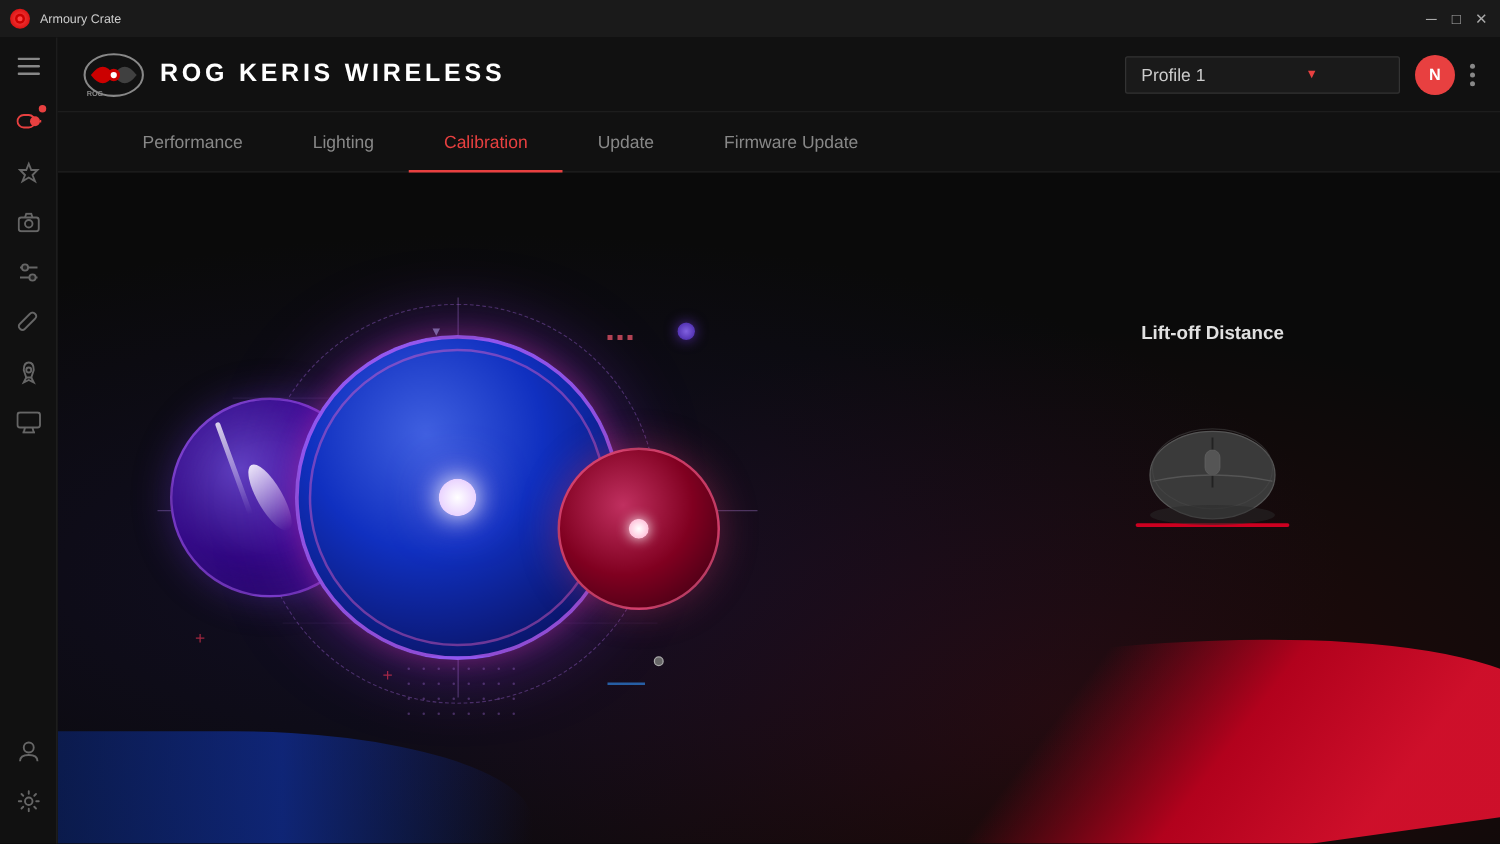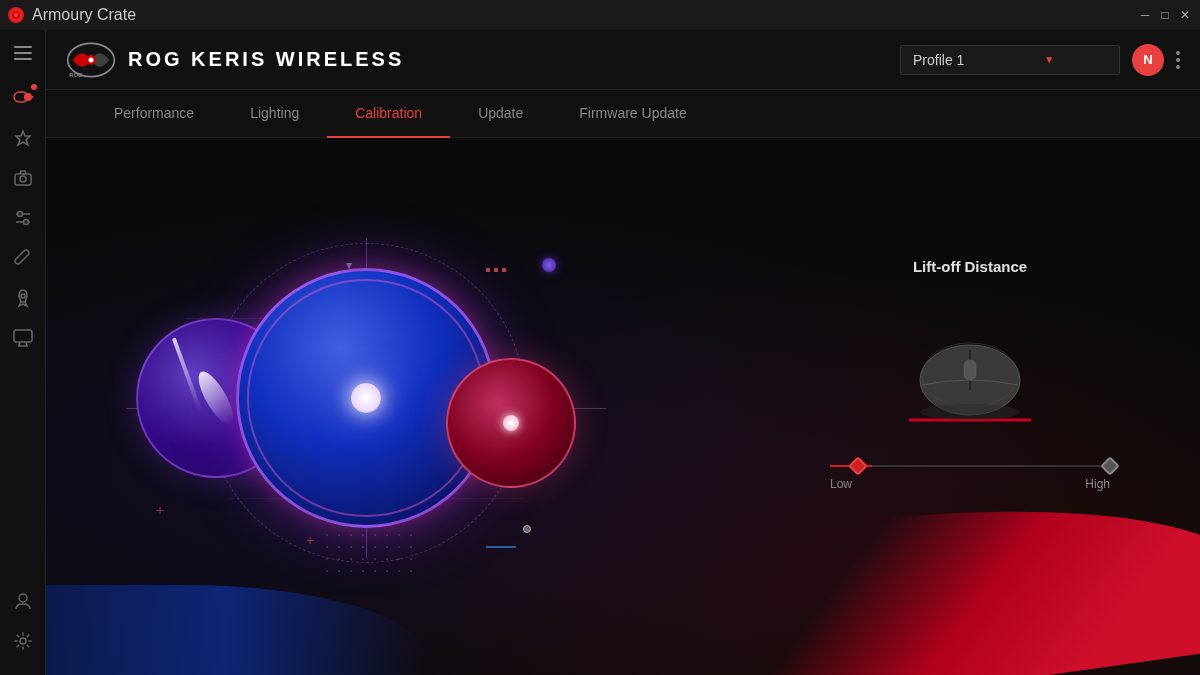--- a/index.html
+++ b/index.html
@@ -32,21 +32,21 @@
     .title-bar-icon {
       width: 16px;
       height: 16px;
       background: radial-gradient(circle, #ff4444, #cc0000);
       border-radius: 50%;
       display: flex;
       align-items: center;
       justify-content: center;
     }
     .title-bar-title {
-      font-size: 16px;
+      font-size: 10px;
       color: #ccc;
     }
     .title-bar-controls {
       display: flex;
       gap: 6px;
     }
     .title-bar-btn {
       width: 14px;
       height: 14px;
       background: none;
@@ -781,28 +781,17 @@
             <rect x="74" y="30" width="12" height="20" rx="6" fill="#555" stroke="#666" stroke-width="0.5"></rect>
 
             <path d="M32 55 Q80 45 128 55" fill="none" stroke="#555" stroke-width="1"></path>
 
             <line x1="20" y1="90" x2="140" y2="90" stroke="#cc0020" stroke-width="3" stroke-linecap="round"></line>
 
             <ellipse cx="80" cy="82" rx="50" ry="8" fill="#2a2a2a" opacity="0.5"></ellipse>
           </svg>
         </div>
 
-        <div class="slider-container">
-          <div class="slider-track">
-            <div class="slider-fill"></div>
-            <div class="slider-handle-left"></div>
-            <div class="slider-handle-right"></div>
-          </div>
-          <div class="slider-labels">
-            <span class="slider-label">Low</span>
-            <span class="slider-label">High</span>
-          </div>
-        </div>
       </div>
 
     </div>
   </div>
 </div>
 
 </body></html>

